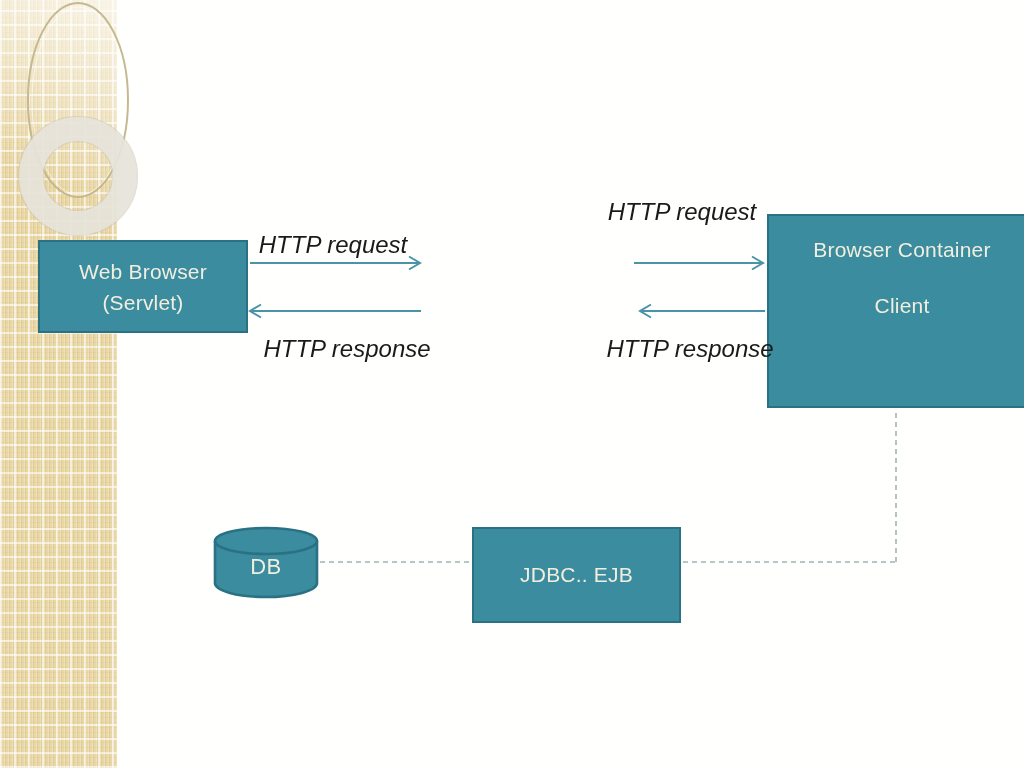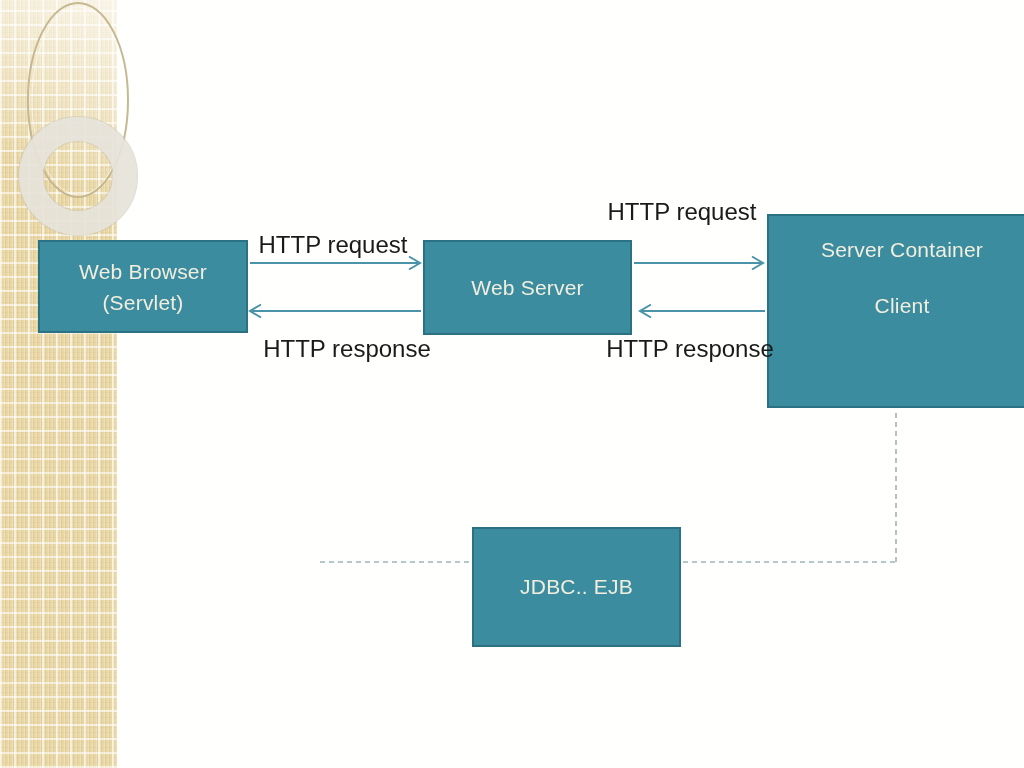--- a/index.html
+++ b/index.html
@@ -37,40 +37,40 @@
     display: flex; flex-direction: column; align-items: center; justify-content: center;
     text-align: center;
     font-size: 21px; letter-spacing: .2px;
     z-index: 3;
     box-sizing: border-box;
   }
   .node-browser   { left: 38px;  top: 240px; width: 210px; height: 93px;  line-height: 31px; }
   .node-server    { left: 423px; top: 240px; width: 209px; height: 95px; }
   .node-container { left: 767px; top: 214px; width: 270px; height: 194px; justify-content: flex-start; padding-top: 22px; }
   .node-container .line2 { margin-top: 32px; }
-  .node-jdbc      { left: 472px; top: 527px; width: 209px; height: 120px; }
+  .node-jdbc      { left: 472px; top: 527px; width: 209px; height: 96px; }
 
   
   .db-wrap { position: absolute; left: 212px; top: 524px; width: 108px; height: 78px; z-index: 3; }
   .db-label {
     position: absolute; left: 0; top: 30px; width: 108px;
     text-align: center; color: var(--node_text, #f2eedf);
     font-size: 22px; letter-spacing: .5px;
   }
 
   
   .connectors { position: absolute; left: 0; top: 0; z-index: 3; pointer-events: none; }
   .arrow-line { stroke: var(--arrow, #4a93a8); stroke-width: 2; fill: none; }
   .dash-line  { stroke: var(--dashed_line, #9fb5b9); stroke-width: 1.6; fill: none; stroke-dasharray: 5 4; }
 
   
   .edge-label {
     position: absolute; transform: translateX(-50%);
     color: var(--label_text, #1a1a1a);
-    font-size: 24px; white-space: nowrap; z-index: 4;
+    font-size: 24px; white-space: nowrap; z-index: 4; font-style: italic;
   }
   .lbl-req-left   { left: 333px; top: 231px; }
   .lbl-resp-left  { left: 347px; top: 335px; }
   .lbl-req-right  { left: 682px; top: 198px; }
   .lbl-resp-right { left: 690px; top: 335px; }
 </style>
 </head>
 <body>
 
 <div class="stage">
@@ -103,32 +103,36 @@
     <path class="dash-line" d="M320,562 L470,562"></path>
     <path class="dash-line" d="M683,562 L896,562"></path>
     <path class="dash-line" d="M896,562 L896,410"></path>
   </svg>
 
   <div class="node node-browser">
     <span>Web Browser</span>
     <span>(Servlet)</span>
   </div>
 
-  <div class="node node-server">
-    <span>Web Server</span>
-  </div>
 
   <div class="node node-container">
-    <span>Server Container</span>
+    <span>Browser Container</span>
     <span class="line2">Client</span>
   </div>
 
   <div class="node node-jdbc">
     <span>JDBC.. EJB</span>
   </div>
 
+  <div class="db-wrap">
+    <svg width="108" height="78" viewBox="0 0 108 78">
+      <path d="M3,17 L3,59 A51,14 0 0 0 105,59 L105,17" fill="#3a8c9e" stroke="#2a7183" stroke-width="2.6"></path>
+      <ellipse cx="54" cy="17" rx="51" ry="13" fill="#3a8c9e" stroke="#2a7183" stroke-width="2.6"></ellipse>
+    </svg>
+    <div class="db-label">DB</div>
+  </div>
 
   <div class="edge-label lbl-req-left">HTTP request</div>
   <div class="edge-label lbl-resp-left">HTTP response</div>
   <div class="edge-label lbl-req-right">HTTP request</div>
   <div class="edge-label lbl-resp-right">HTTP response</div>
 
 </div>
 
 </body></html>

